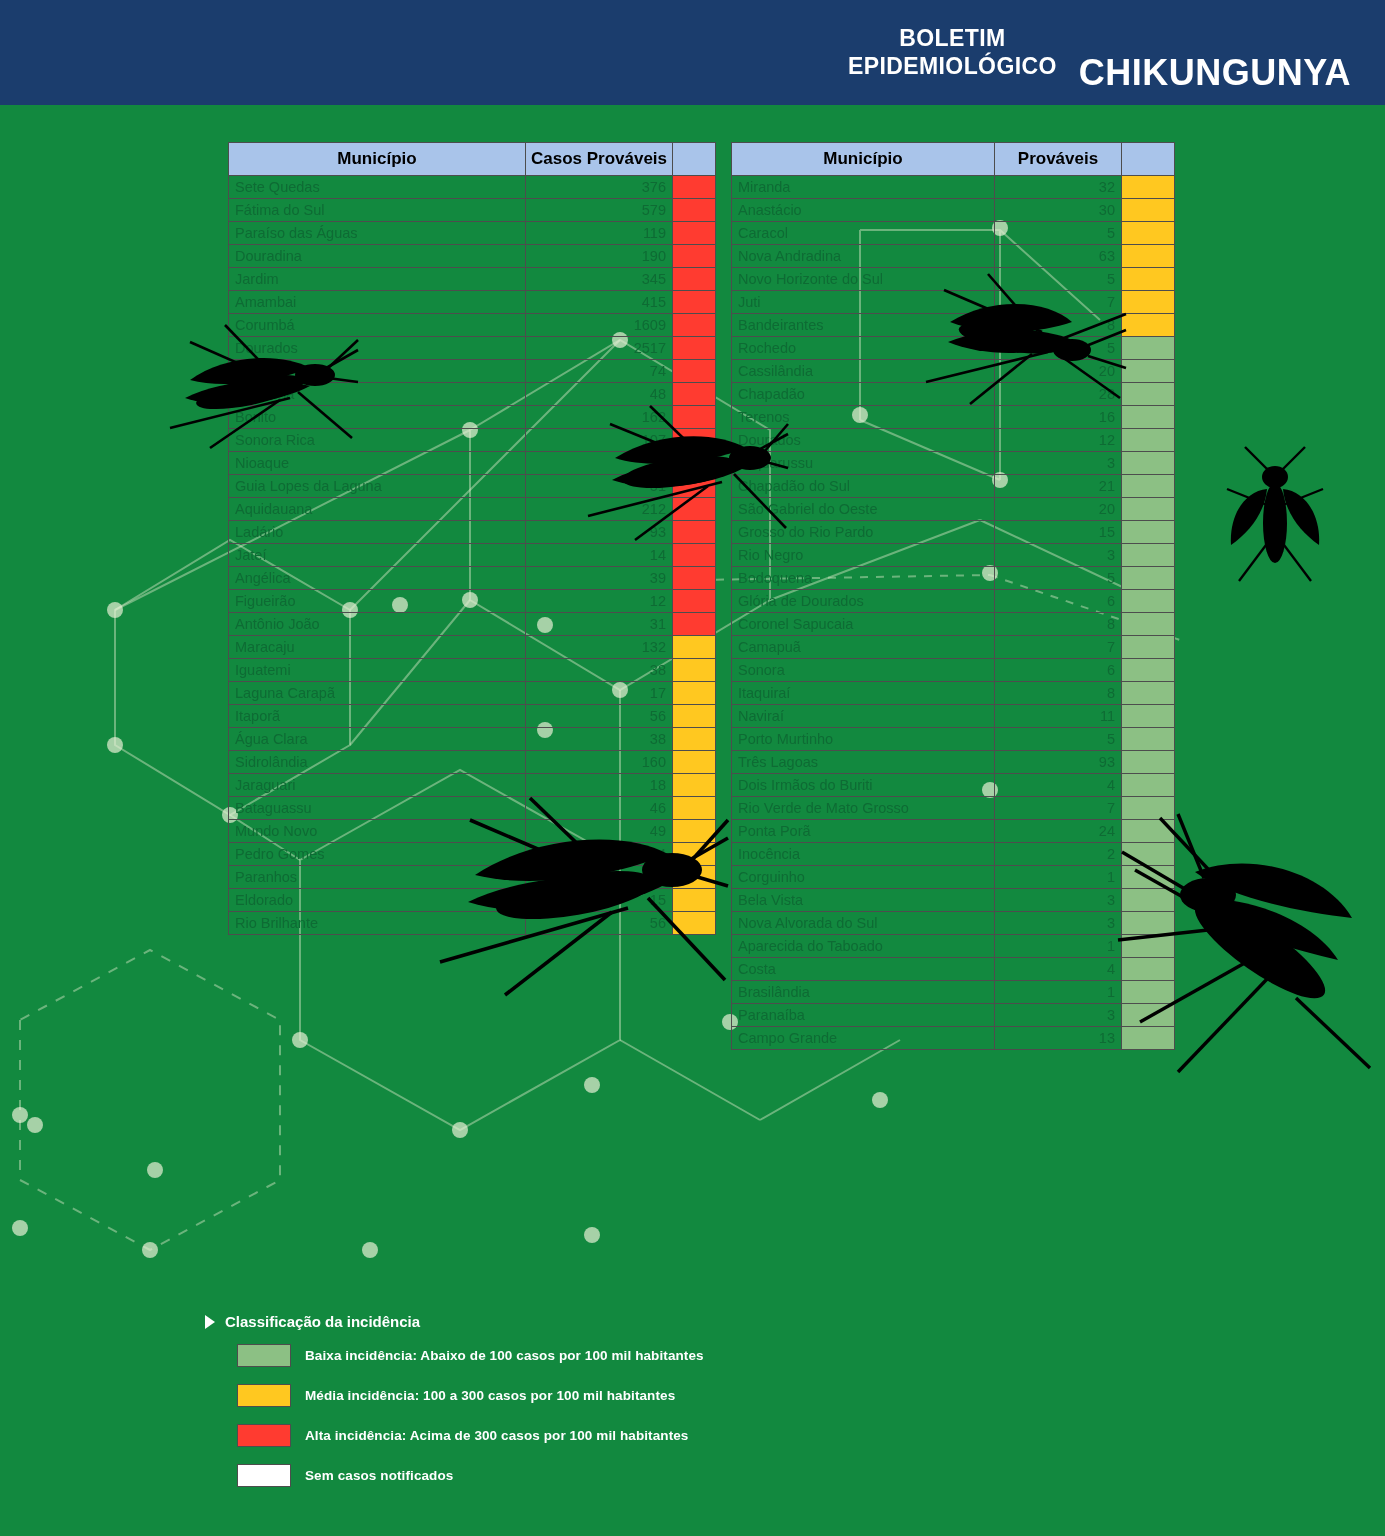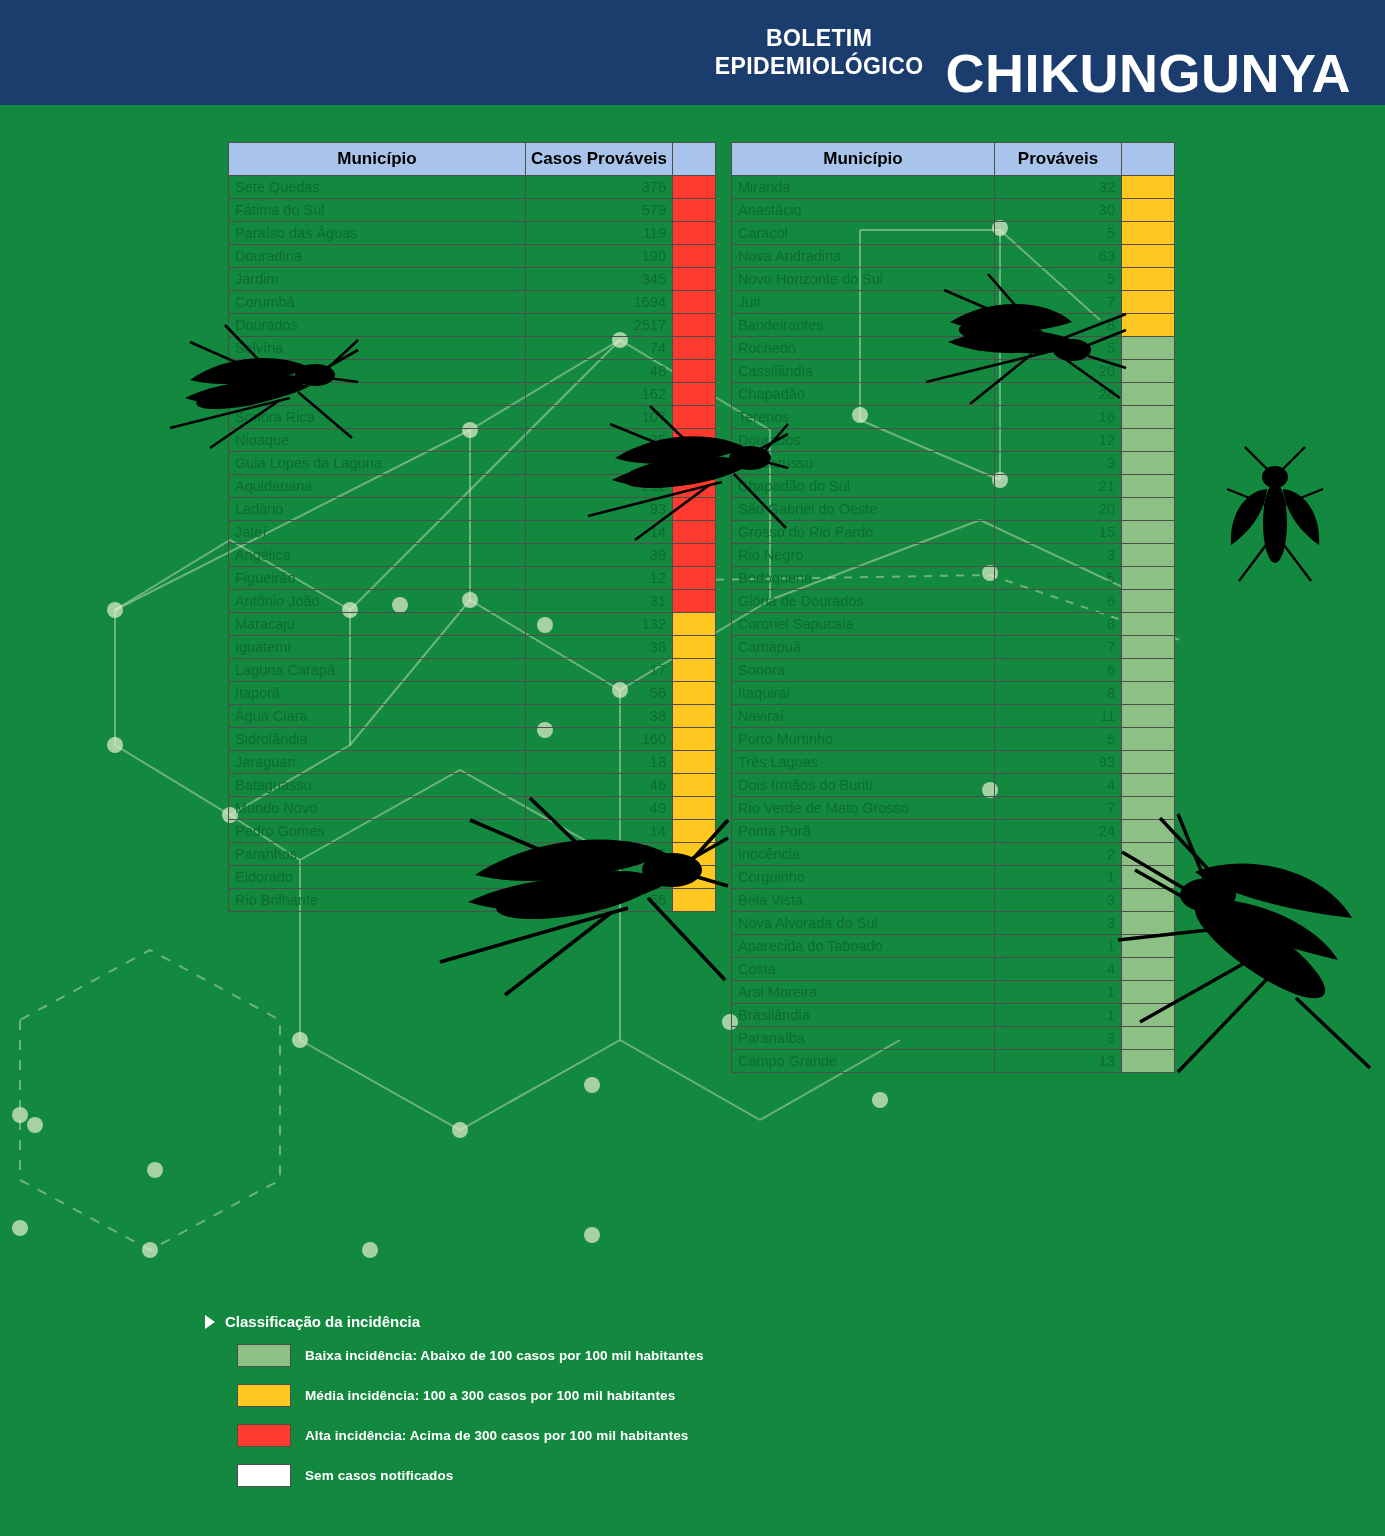--- a/index.html
+++ b/index.html
@@ -37,21 +37,21 @@
     color: #ffffff;
     text-align: center;
     font-size: 23px;
     font-weight: bold;
     line-height: 1.18;
     letter-spacing: 0.4px;
     margin-right: 22px;
   }
   #header-title {
     color: #ffffff;
-    font-size: 54px;
+    font-size: 36px;
     font-weight: bold;
     letter-spacing: 0.5px;
     line-height: 1;
     margin-top: 41px;
   }
   
   .tbl-wrap {
     position: absolute;
     border-collapse: collapse;
   }
@@ -225,22 +225,27 @@
         <td class="name">Douradina</td>
         <td class="val">190</td>
         <td class="flag" style="background: rgb(255, 59, 48);"></td>
       </tr>
       <tr>
         <td class="name">Jardim</td>
         <td class="val">345</td>
         <td class="flag" style="background: rgb(255, 59, 48);"></td>
       </tr>
       <tr>
+        <td class="name">Amambai</td>
+        <td class="val">415</td>
+        <td class="flag" style="background: rgb(255, 59, 48);"></td>
+      </tr>
+      <tr>
         <td class="name">Corumbá</td>
-        <td class="val">1694</td>
+        <td class="val">1609</td>
         <td class="flag" style="background: rgb(255, 59, 48);"></td>
       </tr>
       <tr>
         <td class="name">Dourados</td>
         <td class="val">2517</td>
         <td class="flag" style="background: rgb(255, 59, 48);"></td>
       </tr>
       <tr>
         <td class="name">Selvíria</td>
         <td class="val">74</td>
@@ -549,25 +554,20 @@
         <td class="flag" style="background: rgb(140, 192, 132);"></td>
       </tr>
       <tr>
         <td class="name">Aparecida do Taboado</td>
         <td class="val">1</td>
         <td class="flag" style="background: rgb(140, 192, 132);"></td>
       </tr>
       <tr>
         <td class="name">Costa</td>
         <td class="val">4</td>
-        <td class="flag" style="background: rgb(140, 192, 132);"></td>
-      </tr>
-      <tr>
-        <td class="name">Aral Moreira</td>
-        <td class="val">1</td>
         <td class="flag" style="background: rgb(140, 192, 132);"></td>
       </tr>
       <tr>
         <td class="name">Brasilândia</td>
         <td class="val">1</td>
         <td class="flag" style="background: rgb(140, 192, 132);"></td>
       </tr>
       <tr>
         <td class="name">Paranaíba</td>
         <td class="val">3</td>

